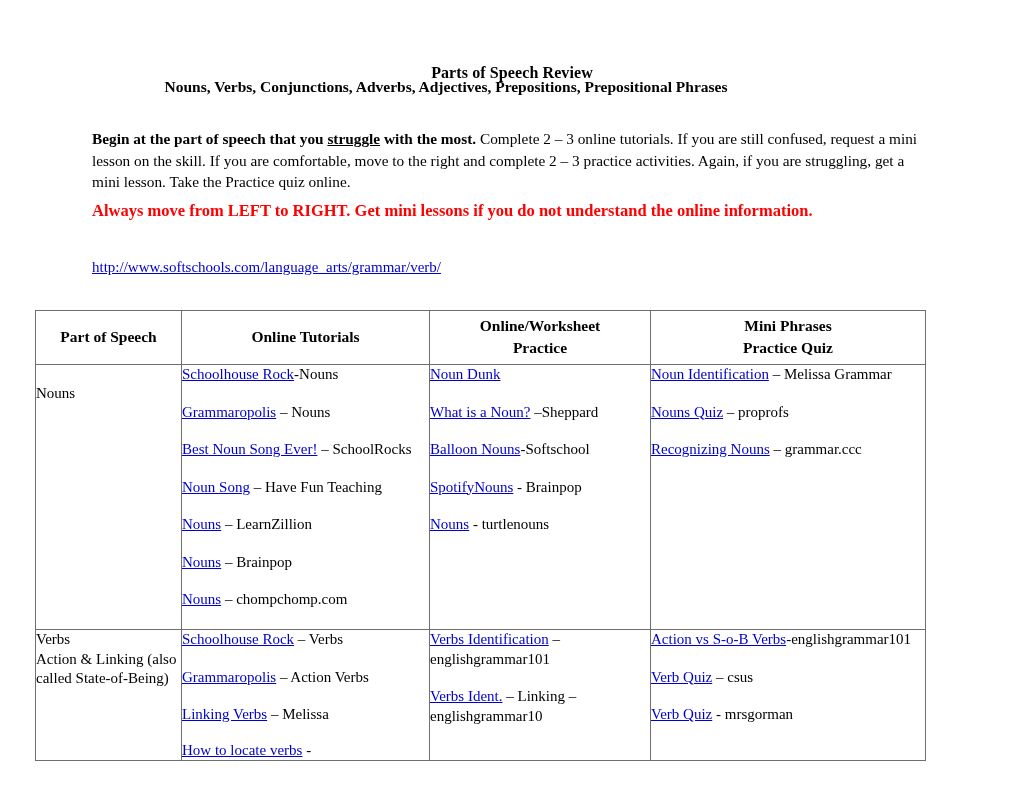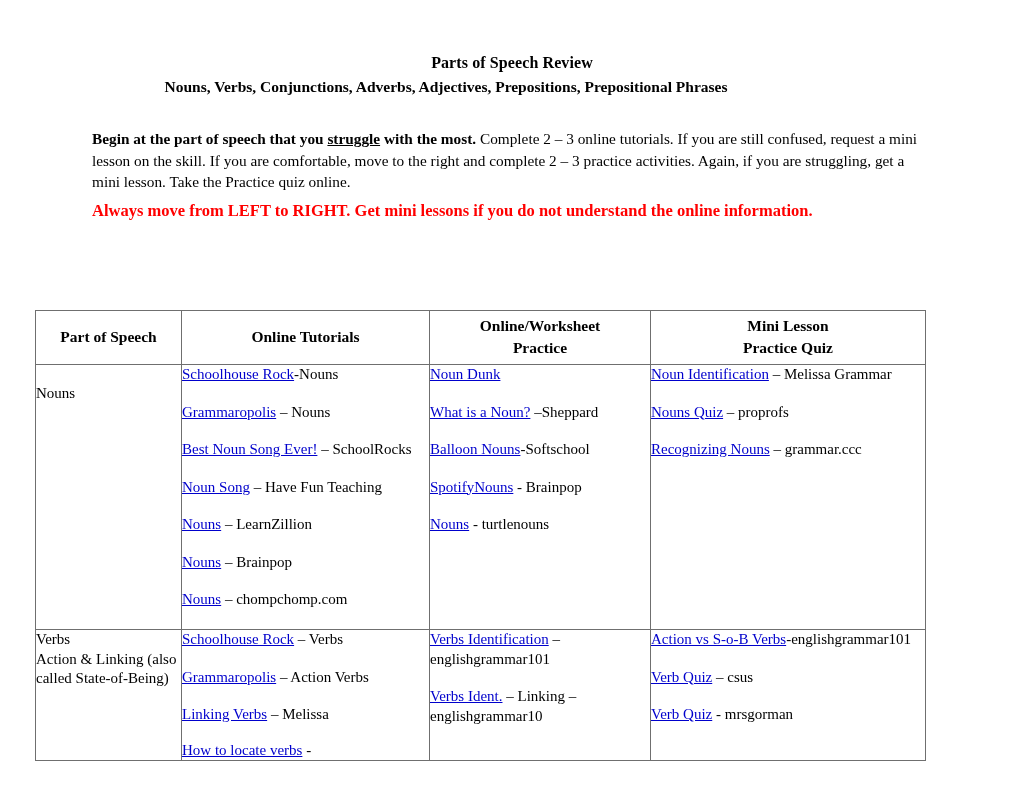--- a/index.html
+++ b/index.html
@@ -19,21 +19,21 @@
     position: relative;
     width: 1024px;
     height: 791px;
     background: #ffffff;
   }
 
   
   .doc-title {
     position: absolute;
     left: 0;
-    top: 54px;
+    top: 64px;
     width: 1024px;
     text-align: center;
     font-size: 16px;
     font-weight: bold;
     letter-spacing: 0.1px;
   }
   .doc-subtitle {
     position: absolute;
     left: 0;
     top: 78px;
@@ -142,38 +142,39 @@
   <div class="doc-title">Parts of Speech Review</div>
 
   <div class="doc-subtitle">Nouns, Verbs, Conjunctions, Adverbs, Adjectives,  Prepositions, Prepositional Phrases</div>
 
   <div class="intro">
     <span class="b">Begin at the part of speech that you </span><span class="bu">struggle</span><span class="b"> with the most.</span><span>  Complete 2 – 3 online tutorials.  If you are still confused, request a mini lesson on the skill.  If you are comfortable, move to the right and complete 2 – 3 practice activities.  Again, if you are struggling, get a mini lesson.  Take the Practice quiz online.</span>
   </div>
 
   <div class="warning">Always move from LEFT to RIGHT.  Get mini lessons if you do not understand the online information.</div>
 
+  <a class="url-link" href="#">http://www.softschools.com/language_arts/grammar/verb/</a>
 
   <table class="tbl">
     <colgroup>
       <col class="col-a">
         <col class="col-b">
         <col class="col-c">
         <col class="col-d">
     </colgroup>
     <thead>
       <tr>
         <th>Part of Speech</th>
         <th>Online Tutorials</th>
         <th>
           <span>Online/Worksheet</span><br>
           <span>Practice</span>
         </th>
         <th>
-          <span>Mini Lesson</span><br>
+          <span>Mini Phrases</span><br>
           <span>Practice Quiz</span>
         </th>
       </tr>
     </thead>
     <tbody>
 
       <tr class="row-nouns">
         <td class="cell-pos">
           <span class="spacer-line"></span>
           <span>Nouns</span>

